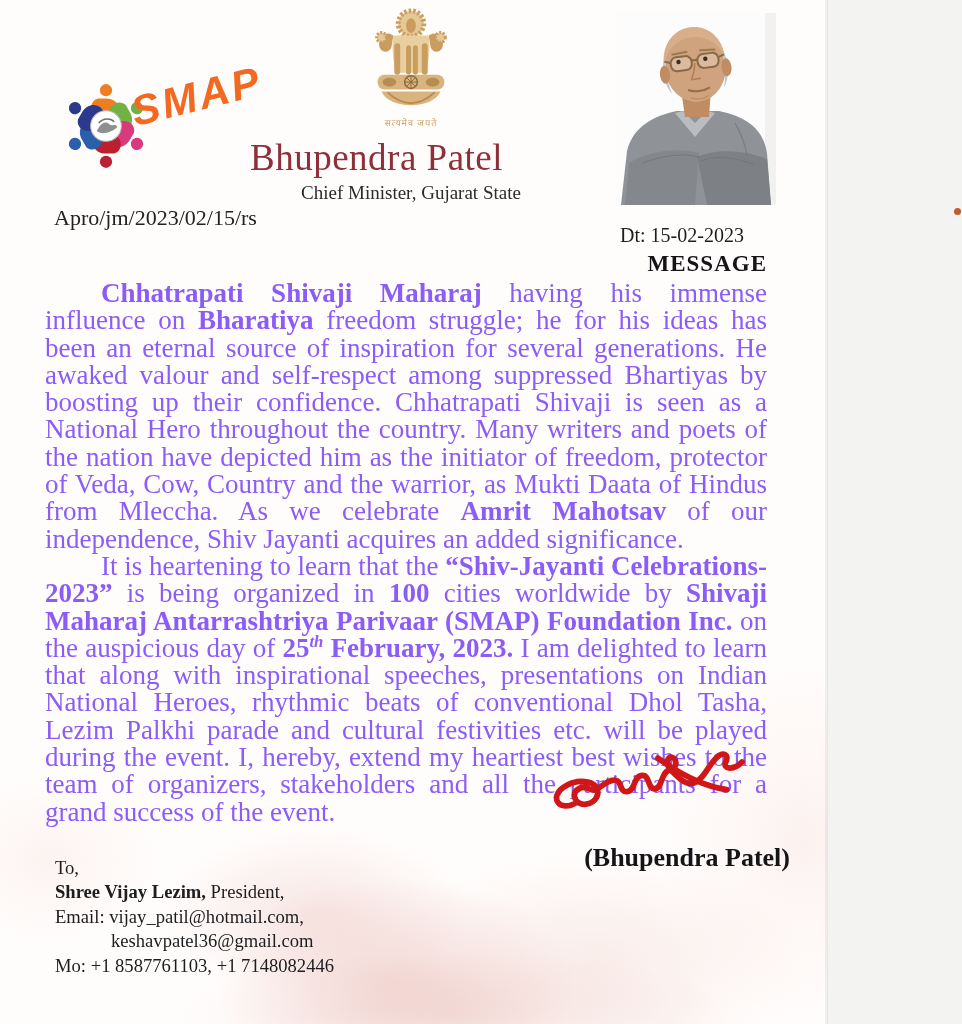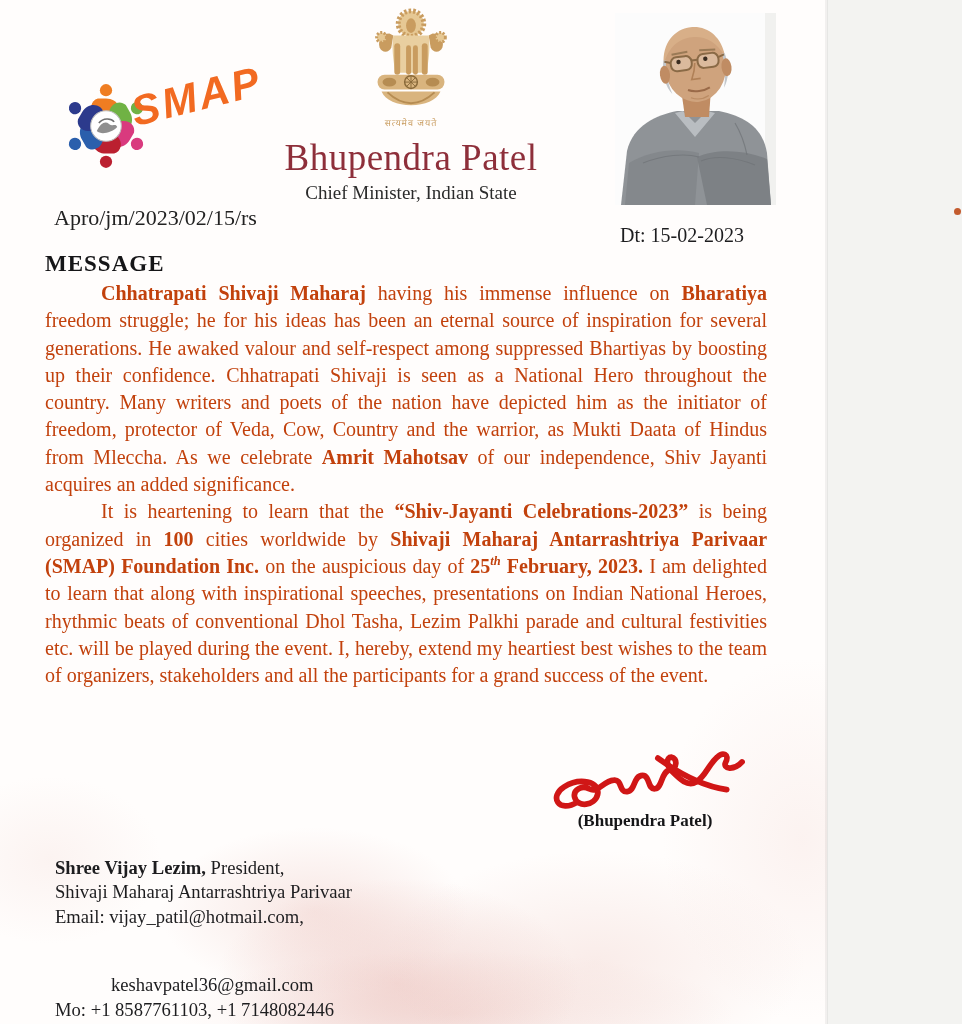--- a/index.html
+++ b/index.html
@@ -24,47 +24,47 @@
     font-family:"Liberation Sans",sans-serif;font-weight:bold;font-style:italic;
     font-size:42px;letter-spacing:3px;color:#f26a21;
     transform:rotate(-14deg);transform-origin:left bottom;
   }
   #emblem{left:352px;top:4px;width:118px;height:132px;text-align:center;}
   #emblem-caption{
     position:absolute;left:0;right:0;top:112px;font-size:9px;color:#c99c5f;
     letter-spacing:1px;white-space:nowrap;text-align:center;
   }
   #cm-name{
-    left:250px;top:136px;width:322px;text-align:center;
+    left:250px;top:136px;width:322px;
     font-size:37px;color:#8e2f3a;letter-spacing:0.5px;
   }
   #cm-title{
     left:250px;top:182px;width:322px;text-align:center;
     font-size:19px;color:#2b2b2b;
   }
   #photo{left:615px;top:13px;width:161px;height:192px;background:#fdfdfd;}
   #ref-no{left:54px;top:205px;font-size:22px;color:#222;}
   #letter-date{left:620px;top:224px;font-size:20px;color:#1d1d1f;}
   
   #msg-heading{
-    left:45px;top:251px;width:722px;text-align:left;
+    left:45px;top:251px;width:722px;text-align:right;
     font-size:23px;font-weight:bold;color:#151517;letter-spacing:1px;
   }
-  #msg-body{left:45px;top:280px;width:722px;font-size:20px;line-height:27.3px;color:#c2410c;}
+  #msg-body{left:45px;top:280px;width:722px;font-size:27px;line-height:27.3px;color:#8b5cf6;}
   .para{text-align:justify;text-indent:56px;margin:0;}
   .seg-b{font-weight:bold;}
   .seg-i{}
   .seg-sup{vertical-align:super;font-size:0.62em;line-height:0;font-style:italic;}
   
   #signature{left:545px;top:744px;width:220px;height:78px;}
-  #signer-name{left:500px;top:811px;width:290px;text-align:center;font-size:17px;font-weight:bold;color:#151517;}
+  #signer-name{left:500px;top:843px;width:290px;text-align:right;font-size:26px;font-weight:bold;color:#151517;}
   
   #recipient{left:55px;top:856px;font-size:18.6px;line-height:24.4px;color:#1d1d1f;}
   .addr-line{white-space:nowrap;}
-  .addr-indent{padding-left:56px;margin-top:44px;}
+  .addr-indent{padding-left:56px;}
   
   #red-dot{left:954px;top:208px;width:7px;height:7px;border-radius:50%;background:#c35b2e;}
   #edge-shadow{left:825px;top:0;width:3px;height:1024px;background:rgba(0,0,0,0.05);}
 </style>
 </head>
 <body>
 
 <div id="stage">
   <div id="paper"></div>
   <div id="edge-shadow" class="abs"></div>
@@ -135,21 +135,21 @@
         <ellipse cx="82" cy="79.5" rx="7" ry="4.5" fill="#b68c52"></ellipse>
 
         <path d="M30 89 L90 89 C86 98 74 103 60 103 C46 103 34 98 30 89 Z" fill="#d9b47e"></path>
         <path d="M36 90 Q60 112 84 90" fill="none" stroke="#b68c52" stroke-width="2"></path>
       </g>
     </svg>
     <div id="emblem-caption">सत्यमेव जयते</div>
   </div>
 
   <div id="cm-name" class="abs">Bhupendra Patel</div>
-  <div id="cm-title" class="abs">Chief Minister, Indian State</div>
+  <div id="cm-title" class="abs">Chief Minister, Gujarat State</div>
 
   <div id="photo" class="abs">
     <svg width="161" height="192" viewBox="0 0 161 192">
       <rect width="161" height="192" fill="#fcfcfc"></rect>
       <rect x="150" y="0" width="11" height="192" fill="#f1f1ef"></rect>
 
       <path d="M6 192 L12 138 C18 112 42 102 62 98 L104 98 C132 104 148 116 152 140 L156 192 Z" fill="#8f9397"></path>
       <path d="M10 192 L14 150 C34 138 62 134 84 140 L80 192 Z" fill="#84888c"></path>
       <path d="M156 192 L152 146 C128 136 100 136 82 144 L92 192 Z" fill="#7d8185"></path>
       <path d="M60 100 L80 124 L100 100 L92 98 L80 110 L68 98 Z" fill="#b9bdc1"></path>
@@ -203,21 +203,21 @@
     <svg width="220" height="78" viewBox="0 0 230 80">
       <g fill="none" stroke="#d01616" stroke-width="6" stroke-linecap="round" stroke-linejoin="round">
         <path d="M34 60 C14 72 4 54 20 44 C36 34 58 38 55 52 C52 64 34 66 31 55 C29 47 39 42 46 46 C56 51 60 38 72 37 C81 36 77 50 86 49 C95 48 92 32 102 32 C110 32 107 47 115 46 C123 45 121 28 131 26 C138 25 139 14 132 13 C127 13 126 21 133 28 C141 36 149 44 158 39 C168 33 170 22 180 13 C186 7 193 10 189 18 C185 26 198 27 206 18"></path>
         <path d="M118 14 C140 30 163 43 190 47"></path>
       </g>
     </svg>
   </div>
   <div id="signer-name" class="abs">(Bhupendra Patel)</div>
 
   <div id="recipient" class="abs">
+      <div class="addr-line"><span>To,</span></div>
       <div class="addr-line"><span class="seg-b">Shree Vijay Lezim,</span><span class="seg-i"> President,</span></div>
-      <div class="addr-line"><span>Shivaji Maharaj Antarrashtriya Parivaar</span></div>
       <div class="addr-line"><span>Email: vijay_patil@hotmail.com,</span></div>
       <div class="addr-line addr-indent"><span>keshavpatel36@gmail.com</span></div>
       <div class="addr-line"><span>Mo: +1 8587761103, +1 7148082446</span></div>
     </div>
 
   <div id="red-dot" class="abs"></div>
 </div>
 
 </body></html>

